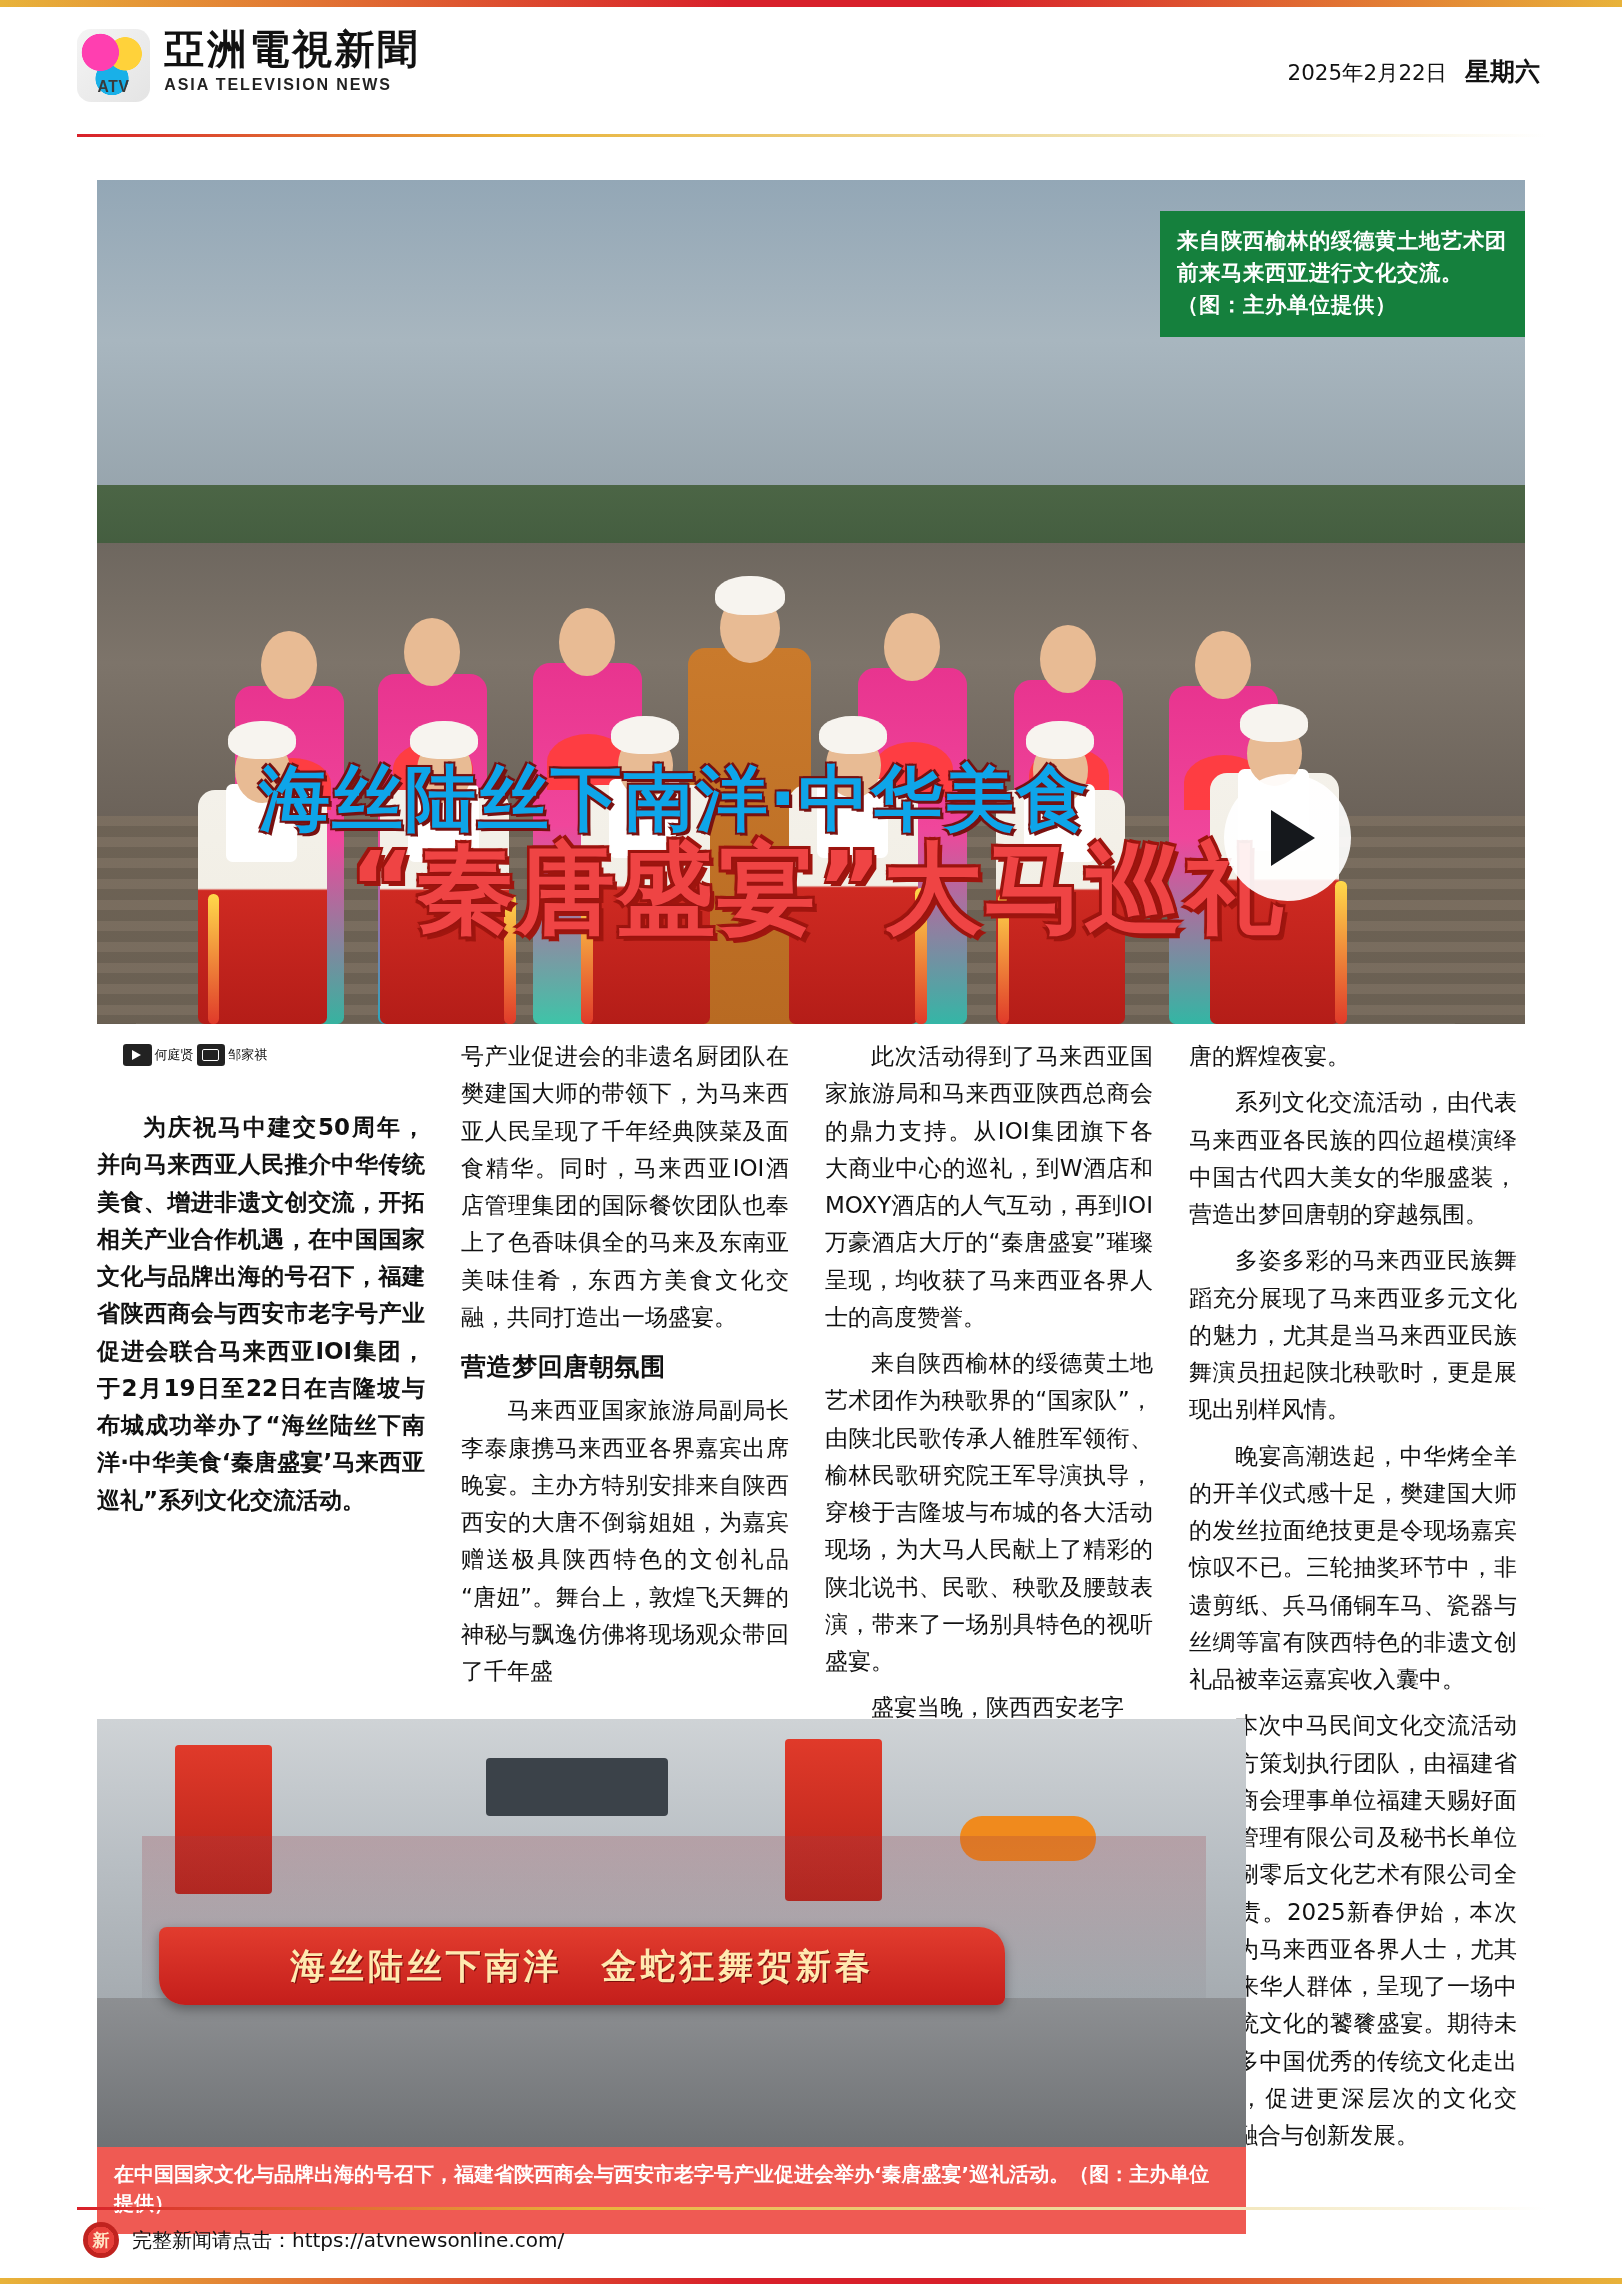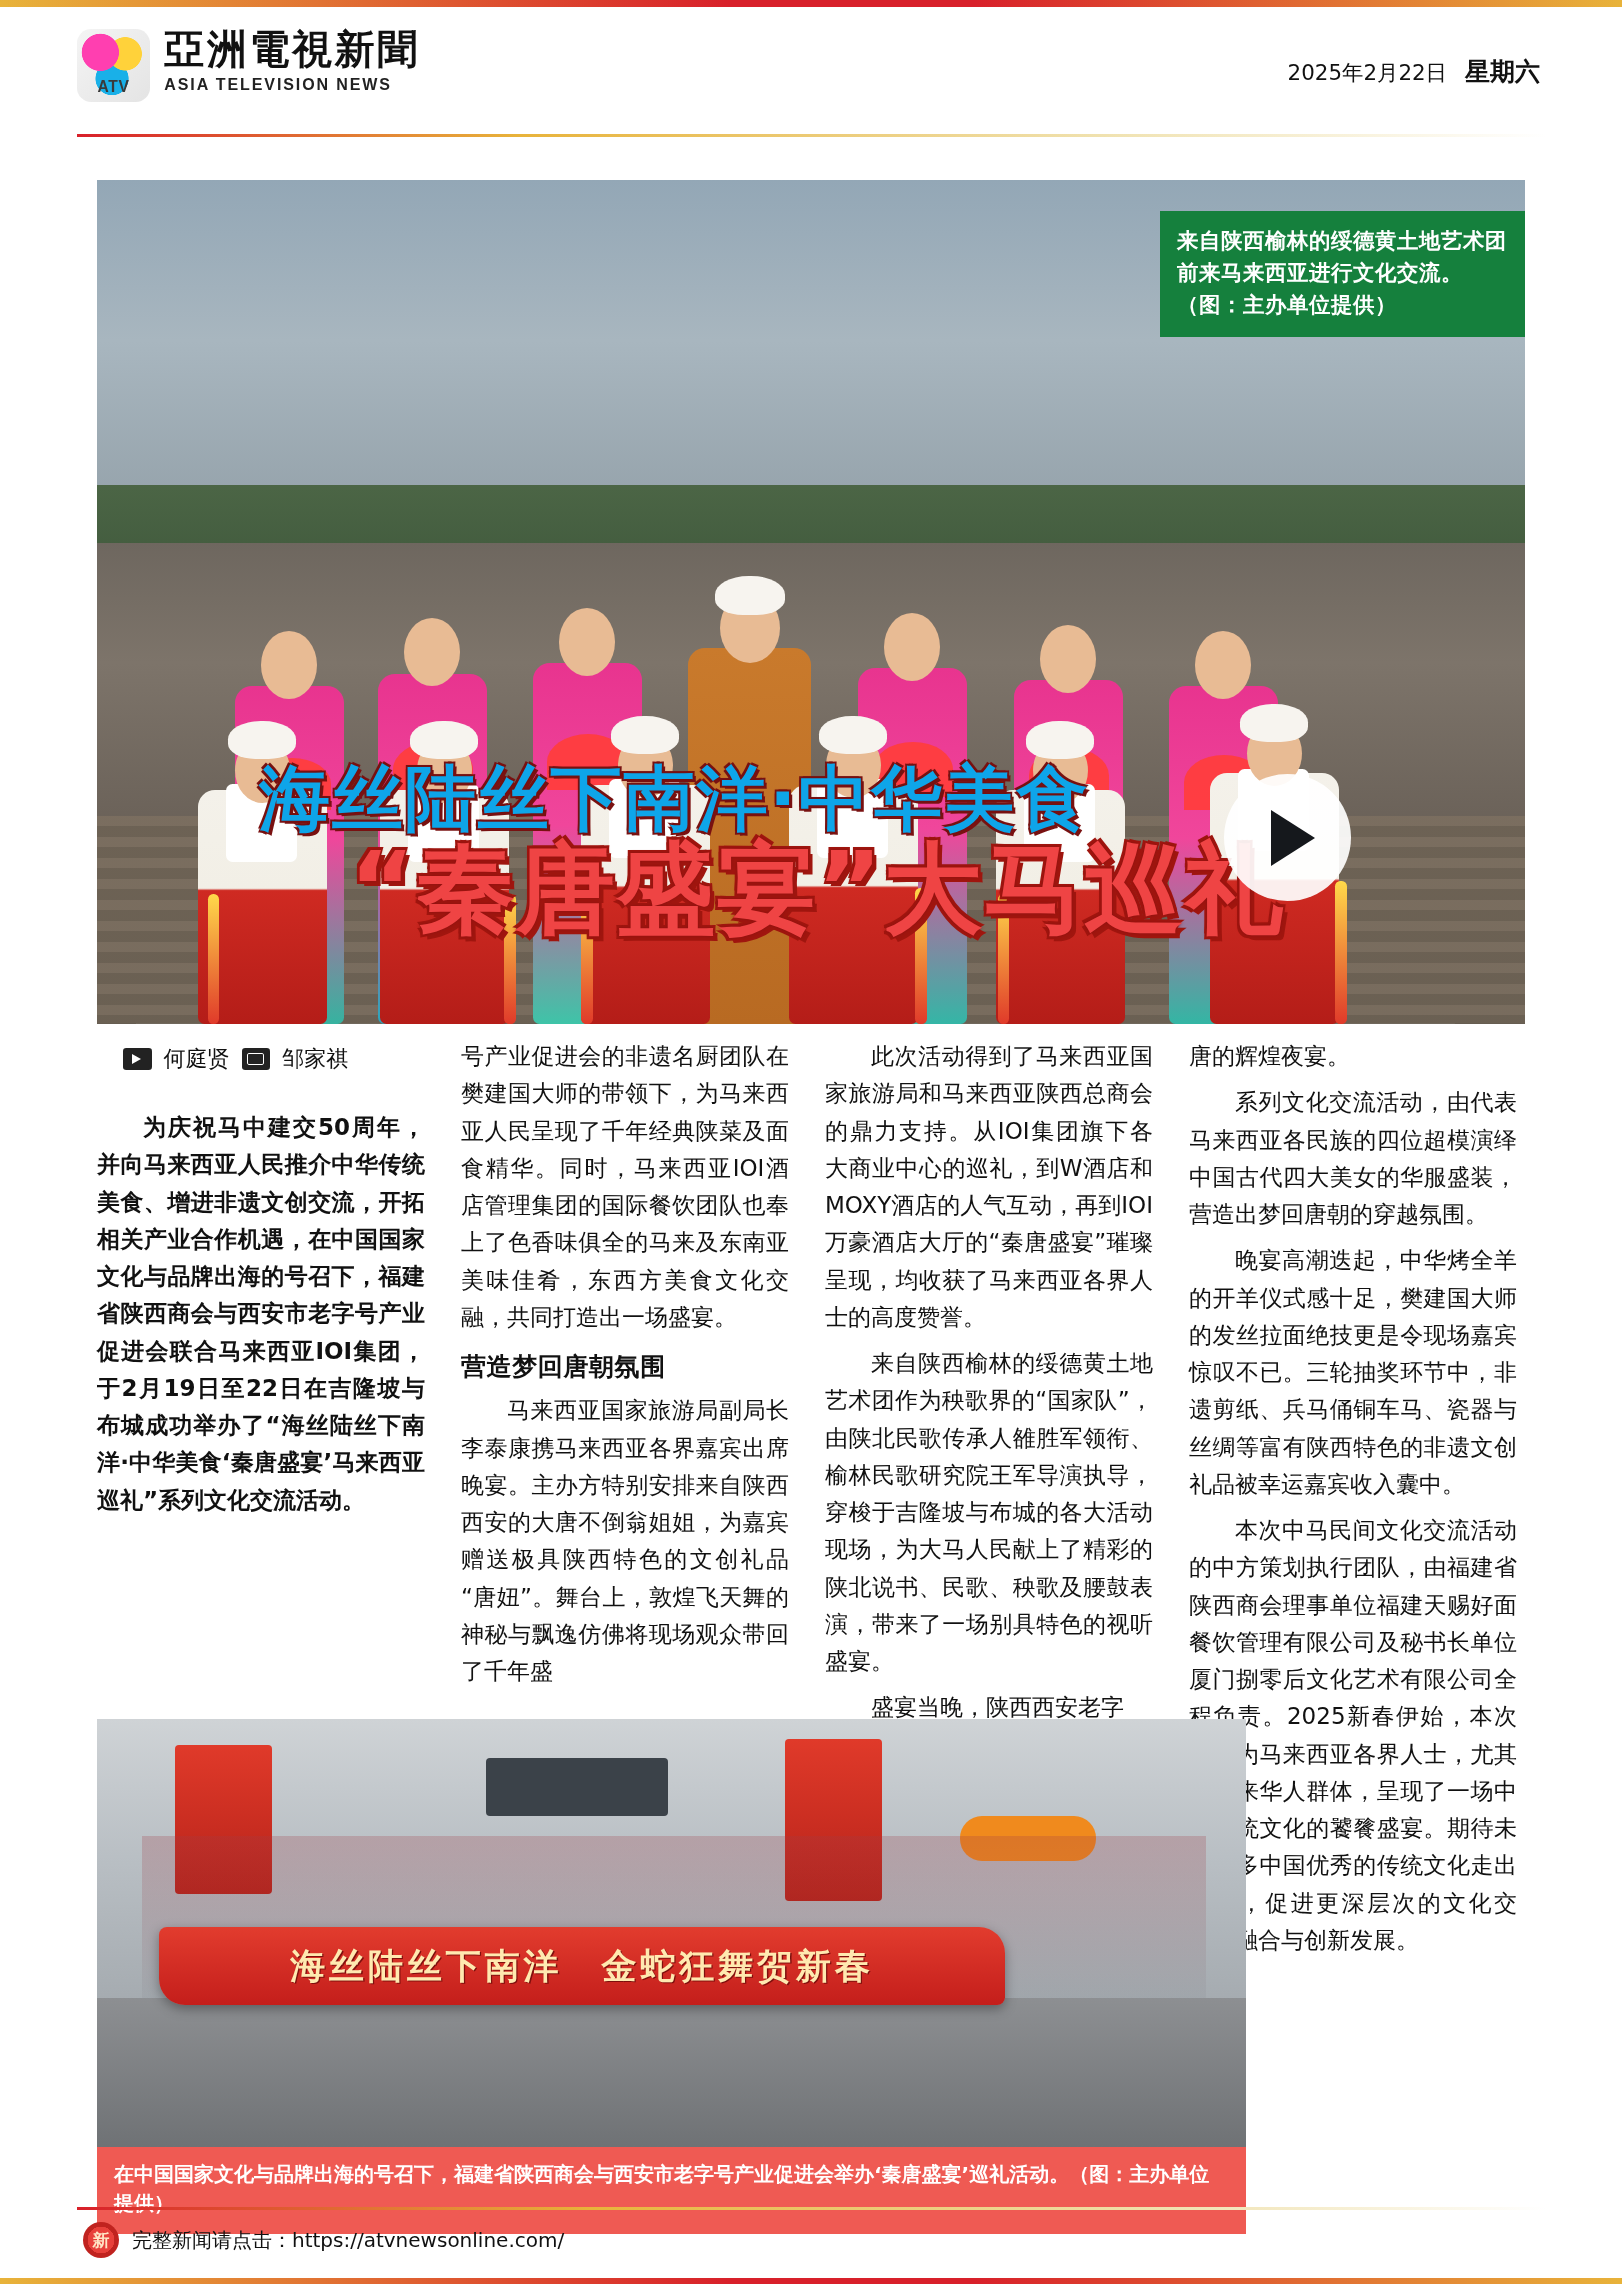--- a/index.html
+++ b/index.html
@@ -118,22 +118,22 @@
     position:absolute;right:174px;bottom:123px;width:127px;height:127px;border-radius:50%;
     background:rgba(255,255,255,.92);display:flex;align-items:center;justify-content:center;
   }
   .play-btn .tri{
     width:0;height:0;margin-left:11.7px;
     border-left:44px solid #15181c;border-top:28.6px solid transparent;border-bottom:28.6px solid transparent;
   }
 
   
   .byline{
-    position:absolute;left:123px;top:1044px;display:flex;align-items:center;gap:12px;
-    font-size:22px;color:#111;font-family:"DejaVu Sans","Liberation Sans",sans-serif;
+    position:absolute;left:123px;top:1044px;display:flex;align-items:center;gap:3px;
+    font-size:13px;color:#111;font-family:"DejaVu Sans","Liberation Sans",sans-serif;
   }
   .by-icon{
     width:28.6px;height:22px;background:#222;border-radius:3.2px;position:relative;
   }
   .by-icon:after{
     content:"";position:absolute;left:9px;top:5.8px;width:0;height:0;
     border-left:9.7px solid #fff;border-top:5.2px solid transparent;border-bottom:5.2px solid transparent;
   }
   .by-icon2{
     width:28.6px;height:22px;background:#222;border-radius:3.2px;position:relative;
@@ -363,20 +363,21 @@
 
     <div class="col">
       <p class="indent">此次活动得到了马来西亚国家旅游局和马来西亚陕西总商会的鼎力支持。从IOI集团旗下各大商业中心的巡礼，到W酒店和MOXY酒店的人气互动，再到IOI万豪酒店大厅的“秦唐盛宴”璀璨呈现，均收获了马来西亚各界人士的高度赞誉。</p>
       <p class="indent">来自陕西榆林的绥德黄土地艺术团作为秧歌界的“国家队”，由陕北民歌传承人雒胜军领衔、榆林民歌研究院王军导演执导，穿梭于吉隆坡与布城的各大活动现场，为大马人民献上了精彩的陕北说书、民歌、秧歌及腰鼓表演，带来了一场别具特色的视听盛宴。</p>
       <p class="indent">盛宴当晚，陕西西安老字</p>
     </div>
 
     <div class="col">
       <p>唐的辉煌夜宴。</p>
       <p class="indent">系列文化交流活动，由代表马来西亚各民族的四位超模演绎中国古代四大美女的华服盛装，营造出梦回唐朝的穿越氛围。</p>
+      <p class="indent">多姿多彩的马来西亚民族舞蹈充分展现了马来西亚多元文化的魅力，尤其是当马来西亚民族舞演员扭起陕北秧歌时，更是展现出别样风情。</p>
       <p class="indent">晚宴高潮迭起，中华烤全羊的开羊仪式感十足，樊建国大师的发丝拉面绝技更是令现场嘉宾惊叹不已。三轮抽奖环节中，非遗剪纸、兵马俑铜车马、瓷器与丝绸等富有陕西特色的非遗文创礼品被幸运嘉宾收入囊中。</p>
       <p class="indent">本次中马民间文化交流活动的中方策划执行团队，由福建省陕西商会理事单位福建天赐好面餐饮管理有限公司及秘书长单位厦门捌零后文化艺术有限公司全程负责。2025新春伊始，本次盛宴为马来西亚各界人士，尤其是马来华人群体，呈现了一场中华传统文化的饕餮盛宴。期待未来更多中国优秀的传统文化走出国门，促进更深层次的文化交流、融合与创新发展。</p>
     </div>
   </div>
 
   <div class="photo2">
     <div class="mall-bg"></div>
     <div class="mall-floor"></div>
 
     <div style="position:absolute;left:78px;top:26px;width:97px;height:149px;background:linear-gradient(180deg,#e03a2a,#b62219);border-radius:3.9px;"></div>

